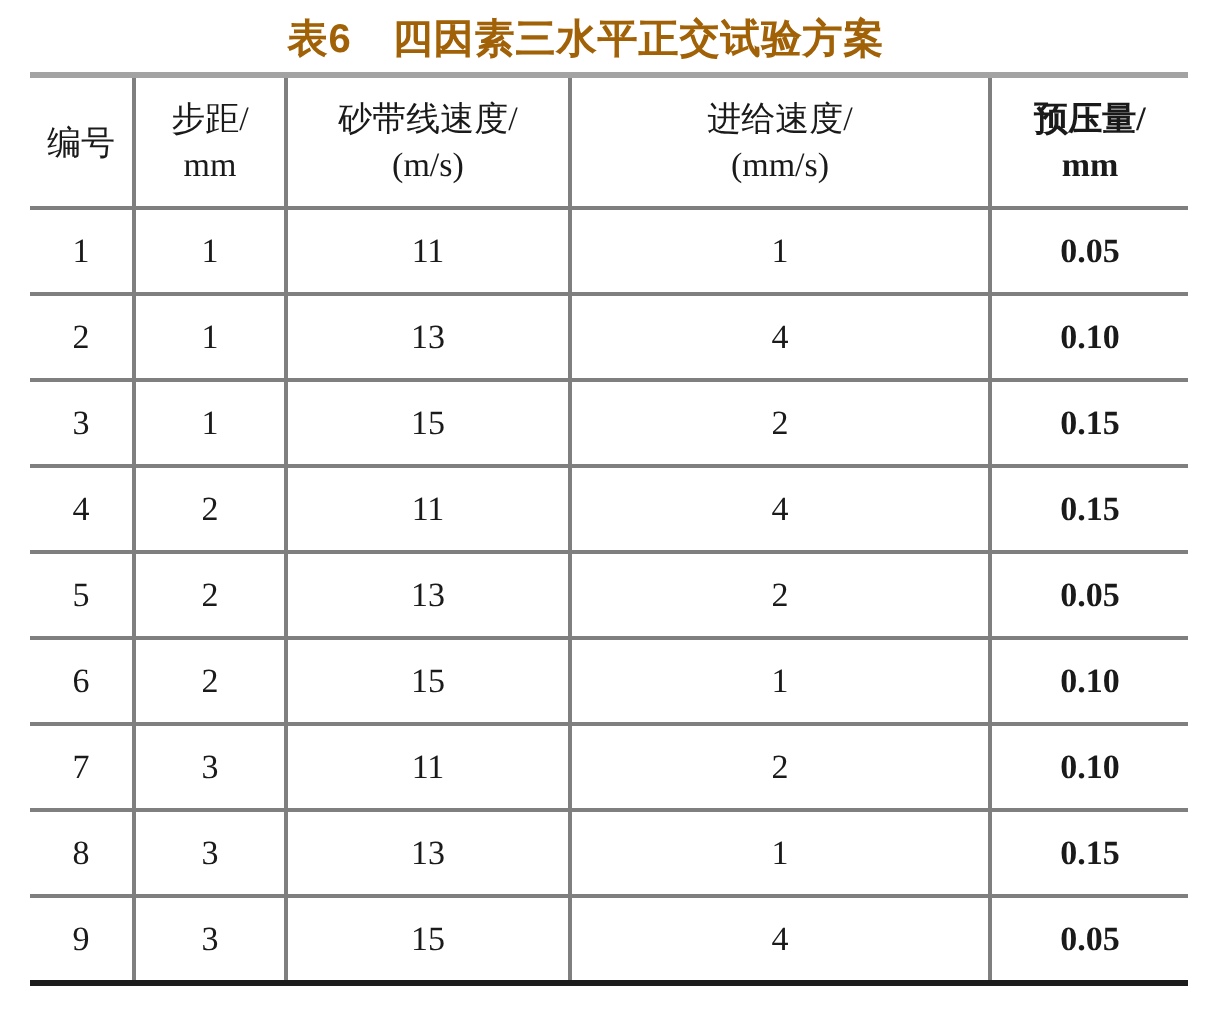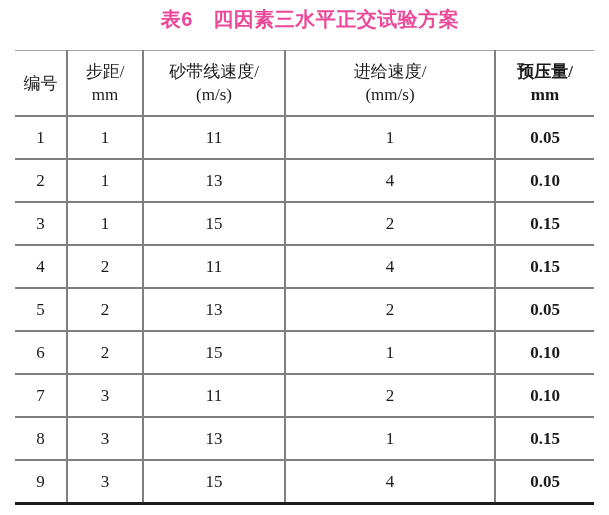--- a/index.html
+++ b/index.html
@@ -6,35 +6,35 @@
   body {
     width: 609px; height: 515px;
     background: #ffffff;
     position: relative;
     font-family: "Liberation Serif", "DejaVu Serif", serif;
     color: #1a1a1a;
     overflow: hidden;
   }
   .title {
     position: absolute;
-    top: 6px; left: 20px; width: 580px;
+    top: 6px; left: 3px; width: 580px;
     text-align: center;
     font-family: "Liberation Sans", "DejaVu Sans", sans-serif;
     font-weight: 700;
     font-size: 20px;
     letter-spacing: 0.5px;
-    color: #ec4899;
+    color: #a16207;
   }
   table.scheme {
     position: absolute;
-    left: 15px; top: 50px;
+    left: 15px; top: 36px;
     width: 579px;
     border-collapse: collapse;
     table-layout: fixed;
-    border-top: 1px solid #a3a3a3;
+    border-top: 3px solid #a3a3a3;
     border-bottom: 3px solid #1c1c1c;
   }
   .scheme th, .scheme td {
     border: 2px solid #7f7f7f;
     text-align: center;
     vertical-align: middle;
     font-weight: normal;
     font-size: 17px;
     padding: 0;
     color: #1a1a1a;

